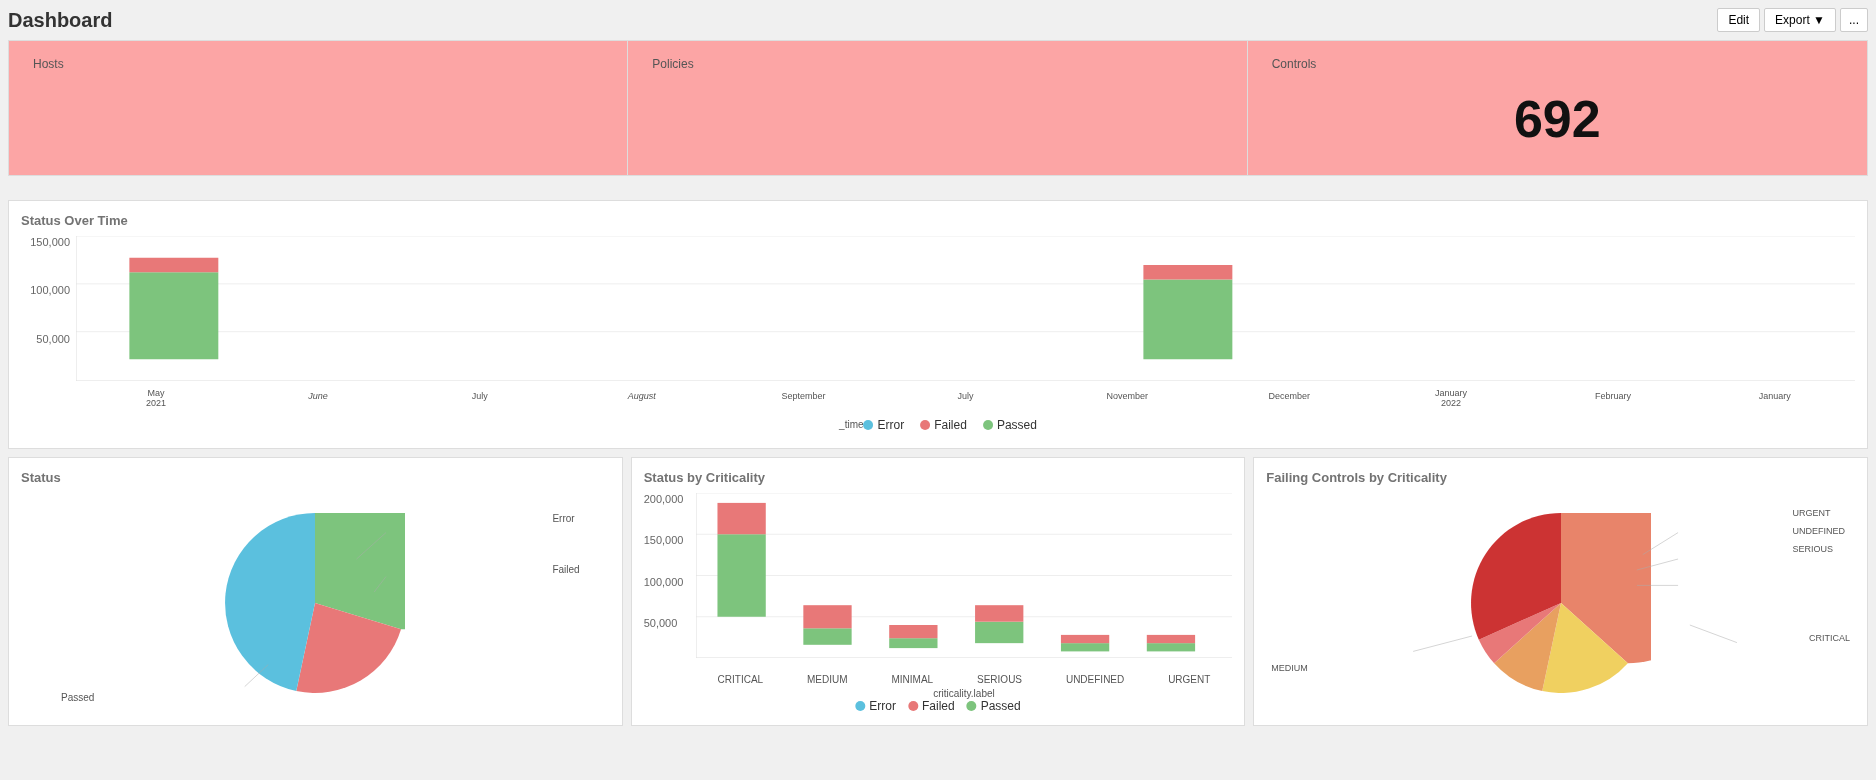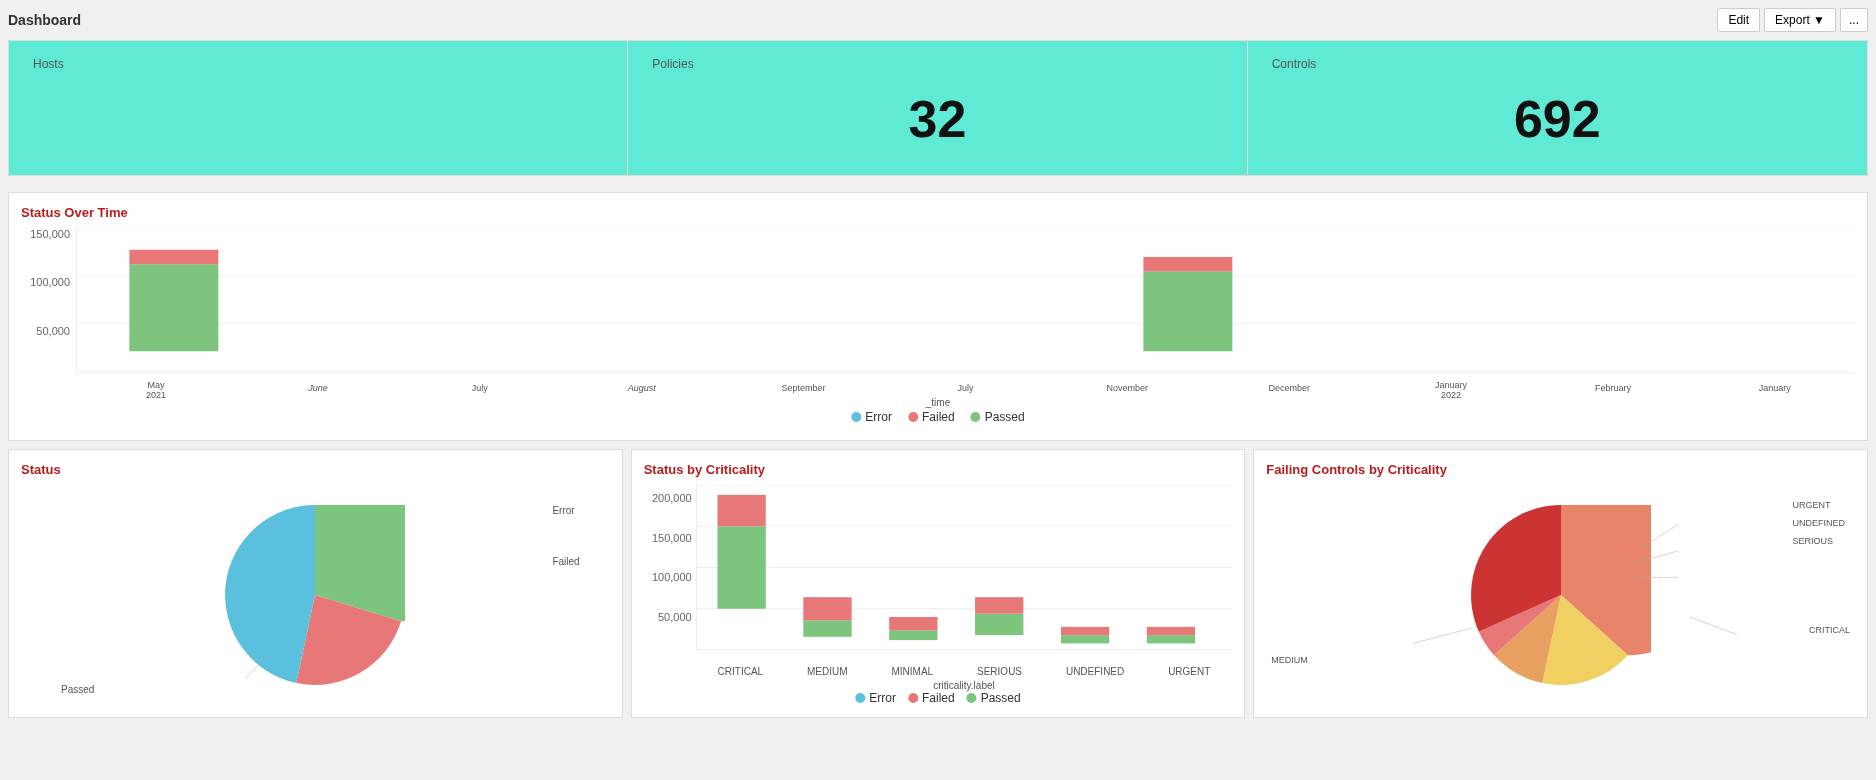--- a/index.html
+++ b/index.html
@@ -2,35 +2,35 @@
 <html><head>
   <meta charset="utf-8">
   <style>
     * { box-sizing: border-box; margin: 0; padding: 0; }
     body { font-family: Arial, sans-serif; background: #f0f0f0; font-size: 12px; color: #333; }
     
     .page { background: #f0f0f0; padding: 8px; min-height: 780px; }
     
     
     .header { display: flex; justify-content: space-between; align-items: center; margin-bottom: 8px; }
-    .header-title { font-size: 14px; font-weight: bold; color: #333; }
+    .header-title { font-size: 20px; font-weight: bold; color: #333; }
     .header-buttons { display: flex; gap: 4px; }
     .btn { padding: 4px 10px; border: 1px solid #ccc; background: white; cursor: pointer; font-size: 12px; border-radius: 2px; }
     .btn-more { padding: 4px 8px; }
     
     
-    .stats-row { display: grid; grid-template-columns: 1fr 1fr 1fr; gap: 0; margin-bottom: 16px; background: #5eead4; border: 1px solid #ddd; }
+    .stats-row { display: grid; grid-template-columns: 1fr 1fr 1fr; gap: 0; margin-bottom: 24px; background: #fca5a5; border: 1px solid #ddd; }
     .stat-card { padding: 16px 24px; border-right: 1px solid #ddd; }
     .stat-card:last-child { border-right: none; }
     .stat-label { font-size: 12px; color: #555; margin-bottom: 8px; }
     .stat-value { font-size: 52px; font-weight: bold; color: #111; text-align: center; padding: 10px 0; }
     
     
     .chart-panel { background: white; border: 1px solid #ddd; padding: 12px; margin-bottom: 8px; }
-    .chart-title { font-size: 13px; font-weight: bold; color: #b91c1c; margin-bottom: 8px; }
+    .chart-title { font-size: 13px; font-weight: bold; color: #737373; margin-bottom: 8px; }
     .legend-item { display: flex; align-items: center; gap: 4px; }
     .legend-dot { width: 10px; height: 10px; border-radius: 50%; }
     
     
     .bottom-row { display: grid; grid-template-columns: 1fr 1fr 1fr; gap: 8px; }
     
     .x-label { font-size: 9px; color: #555; text-align: center; }
     .y-label-text { font-size: 11px; color: #666; }
     
     .criticality-xlabel { font-size: 10px; color: #555; text-align: center; margin-top: 2px; }
@@ -50,21 +50,20 @@
       <button class="btn btn-more">...</button>
     </div>
   </div>
 
   <div class="stats-row">
     <div class="stat-card">
       <div class="stat-label">Hosts</div>
     </div>
     <div class="stat-card">
       <div class="stat-label">Policies</div>
-      <div class="stat-value">32</div>
     </div>
     <div class="stat-card">
       <div class="stat-label">Controls</div>
       <div class="stat-value">692</div>
     </div>
   </div>
 
   <div class="chart-panel">
     <div class="chart-title">Status Over Time</div>
     <div style="position:relative; height: 200px;">
@@ -105,21 +104,21 @@
         <div style="width:9%; text-align:center;"><span class="x-label">November</span></div>
         <div style="width:9%; text-align:center;"><span class="x-label">December</span></div>
         <div style="width:9%; text-align:center;">
           <div class="x-label">January</div>
           <div class="x-label">2022</div>
         </div>
         <div style="width:9%; text-align:center;"><span class="x-label">February</span></div>
         <div style="width:9%; text-align:center;"><span class="x-label">January</span></div>
       </div>
 
-      <div style="position:absolute; bottom:4px; left:50%; transform:translateX(-50%); display:flex; flex-direction:column; align-items:center;">
+      <div style="position:absolute; bottom:4px; left:50%; transform:translateX(-50%); display:flex; align-items:center;">
         <span style="font-size:10px; color:#555; margin-bottom:2px;">_time</span>
         <div style="display:flex; gap:16px; align-items:center;">
           <div class="legend-item">
             <div class="legend-dot" style="background:#5bc0de;"></div>
             <span>Error</span>
           </div>
           <div class="legend-item">
             <div class="legend-dot" style="background:#e87878;"></div>
             <span>Failed</span>
           </div>
@@ -157,21 +156,21 @@
           <line x1="62%" y1="38%" x2="60%" y2="45%" stroke="#aaa" stroke-width="0.5"></line>
           <line x1="38%" y1="88%" x2="42%" y2="78%" stroke="#aaa" stroke-width="0.5"></line>
         </svg>
       </div>
     </div>
 
     <div class="chart-panel">
       <div class="chart-title">Status by Criticality</div>
       <div style="position:relative; height:220px;">
 
-        <div style="position:absolute; left:0; top:7px; bottom:55px; width:52px; display:flex; flex-direction:column; justify-content:space-between; align-items:flex-end; padding-right:4px;gap:24px;">
+        <div style="position:absolute; left:0; top:0; bottom:55px; width:52px; display:flex; flex-direction:column; justify-content:space-between; align-items:flex-start; padding-right:4px;gap:24px;">
           <span class="y-label-text">200,000</span>
           <span class="y-label-text">150,000</span>
           <span class="y-label-text">100,000</span>
           <span class="y-label-text">50,000</span>
           <span class="y-label-text"></span>
         </div>
 
         <svg style="position:absolute; left:52px; right:0; top:0; bottom:55px; width:calc(100% - 52px); height:calc(100% - 55px);">
           <line x1="0" y1="0" x2="100%" y2="0" stroke="#eee" stroke-width="1"></line>
           <line x1="0" y1="25%" x2="100%" y2="25%" stroke="#eee" stroke-width="1"></line>

